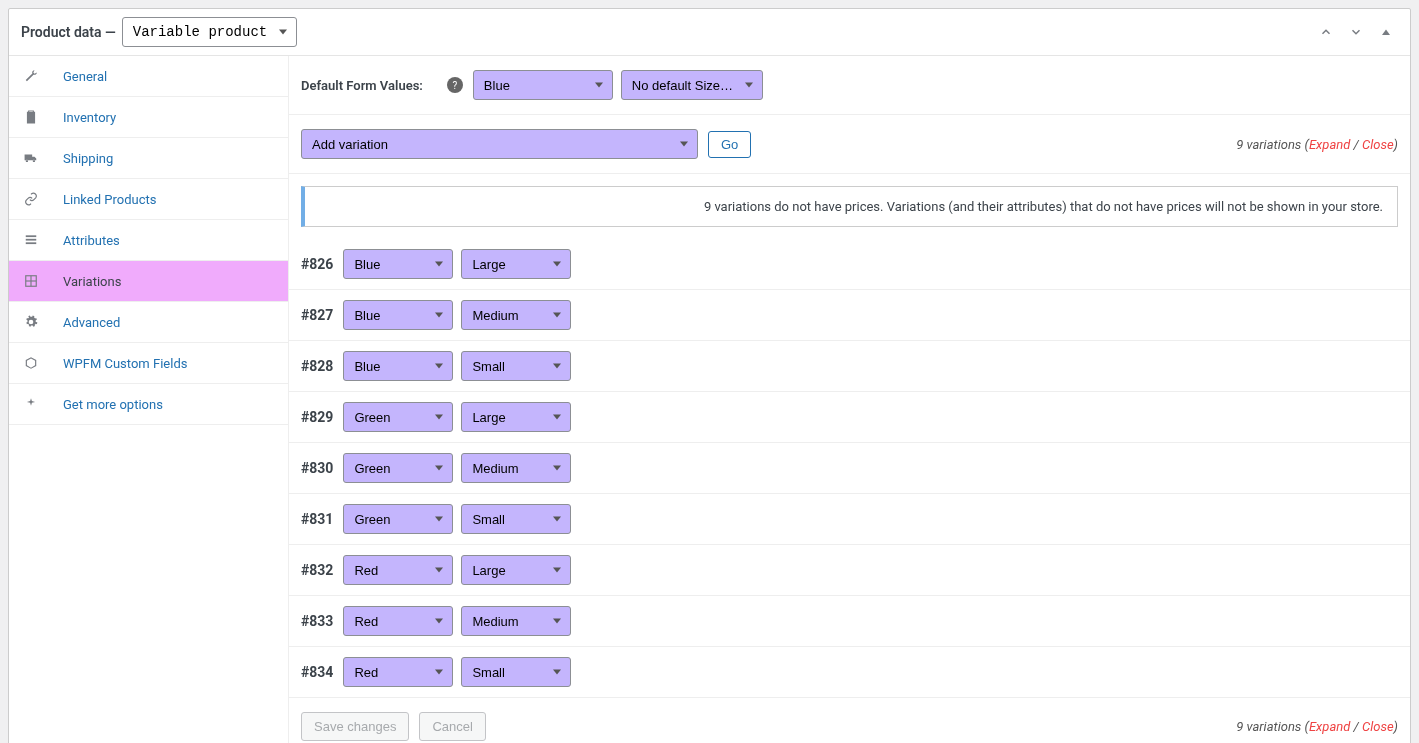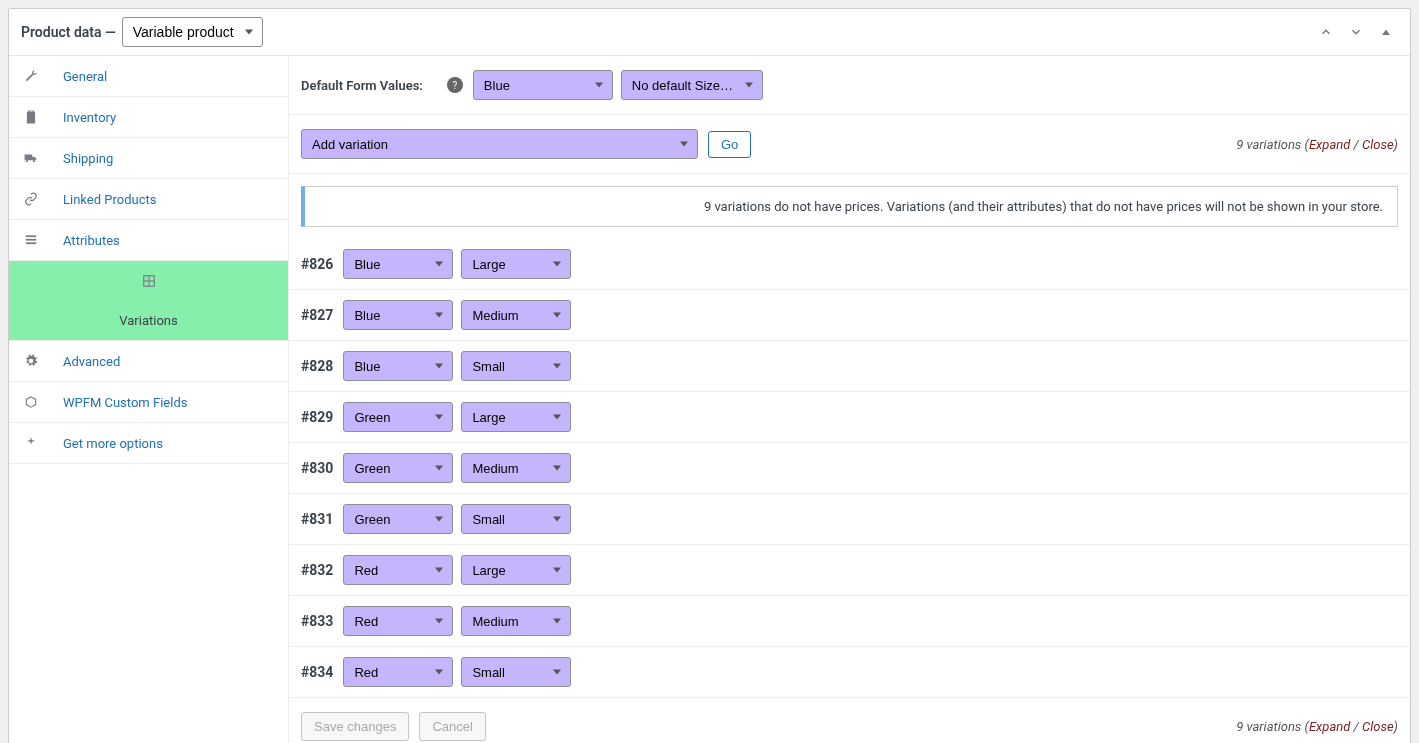--- a/index.html
+++ b/index.html
@@ -28,20 +28,21 @@
     }
     .product-type-select {
       border: 1px solid #8c8f94;
       border-radius: 3px;
       padding: 4px 28px 4px 10px;
       font-size: 14px;
       background: #fff;
       appearance: none;
       height: 30px;
       position: relative;
+      font-family: Liberation Mono, monospace;
     }
     .select-wrap {
       position: relative;
       display: inline-block;
     }
     .select-wrap::after {
       content: "";
       position: absolute;
       right: 10px;
       top: 50%;
@@ -73,24 +74,23 @@
       display: flex;
       align-items: center;
       gap: 24px;
       padding: 12px 14px;
       border-bottom: 1px solid #eee;
       color: #2271b1;
       cursor: pointer;
       font-size: 13px;
     }
     .tab-item.active {
-      background: #86efac;
+      background: #f0abfc;
       color: #3c434a;
       font-weight: normal;
-      flex-direction: column;
     }
     .tab-item.active .tab-label { color: #3c434a; }
     .tab-icon {
       width: 16px; height: 16px;
       display: inline-flex; align-items: center; justify-content: center;
       color: #787c82;
       font-size: 14px;
     }
     .content {
       flex: 1;
@@ -140,21 +140,21 @@
       padding: 5px 12px;
       font-size: 13px;
       cursor: pointer;
     }
     .meta-right {
       margin-left: auto;
       font-style: italic;
       color: #555;
       font-size: 13px;
     }
-    .meta-right a { color: #7f1d1d; text-decoration: none; cursor: pointer; }
+    .meta-right a { color: #ef4444; text-decoration: none; cursor: pointer; }
     .notice {
       margin: 12px;
       border: 1px solid #ccc;
       border-left: 4px solid #72aee6;
       background: #fff;
       padding: 12px 14px;
       color: #3c434a;
       text-align: right;
     }
     .variations-list { }

